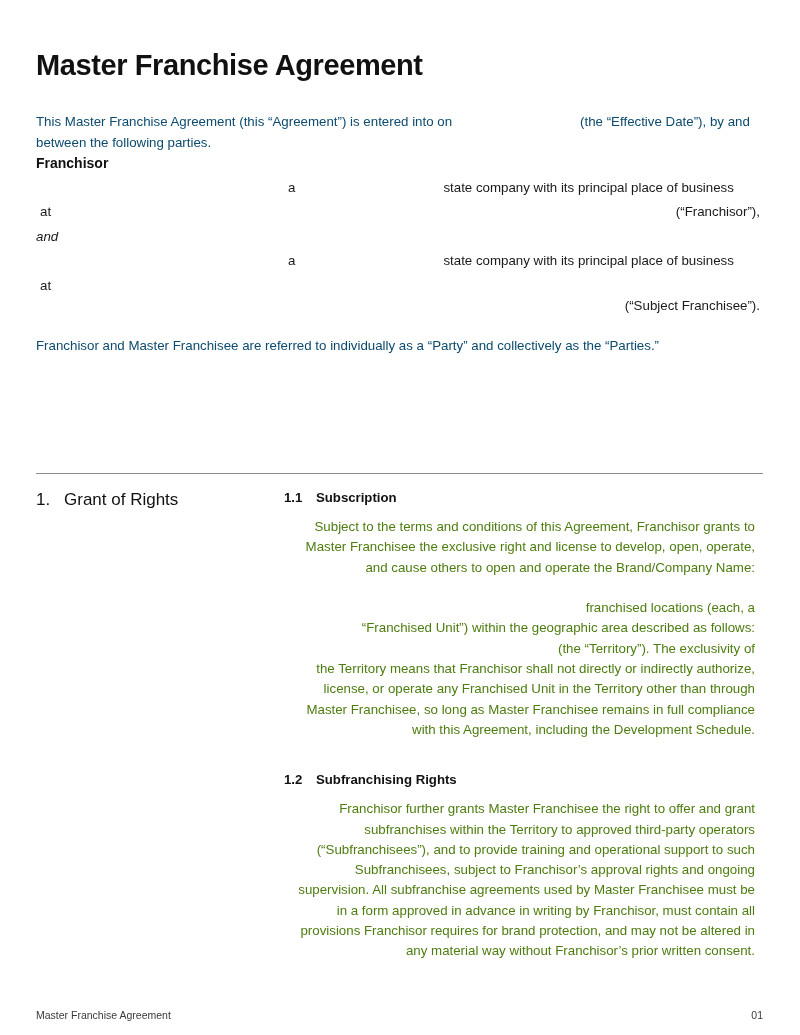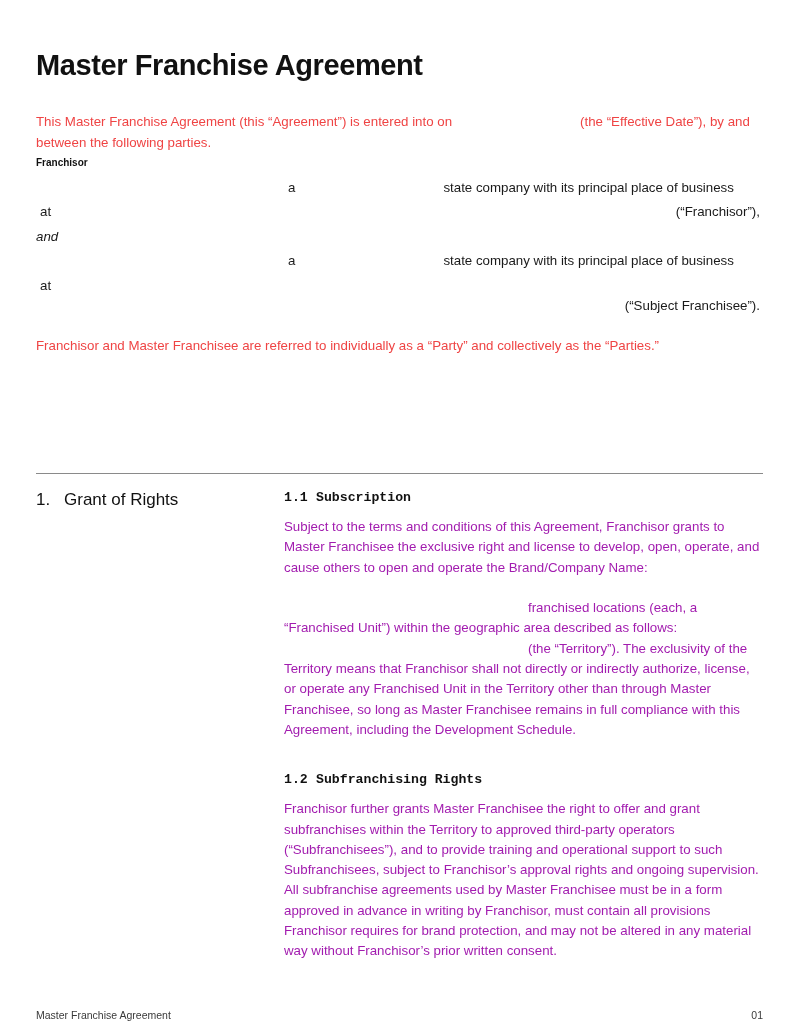--- a/index.html
+++ b/index.html
@@ -39,28 +39,28 @@
   
   .intro-block {
     position: absolute;
     left: 36px;
     top: 112px;
     width: 728px;
   }
   .para {
     font-size: 13.3px;
     line-height: 20.5px;
-    color: #ef4444;
+    color: #0c4a6e;
     margin: 0;
   }
   .para-gap {
     margin-top: 19px;
   }
   .label-bold {
-    font-size: 10px;
+    font-size: 14px;
     line-height: 20.5px;
     font-weight: 700;
     color: #111111;
     margin: 0;
   }
   .label-italic {
     font-size: 13.3px;
     line-height: 20.5px;
     font-style: italic;
     color: #1a1a1a;
@@ -135,31 +135,31 @@
     flex: 1 1 auto;
     width: 479px;
   }
   .sub-head {
     font-size: 13.2px;
     line-height: 20px;
     font-weight: 700;
     color: #111111;
     margin: 0 0 9px 0;
     display: flex;
-    font-family: Liberation Mono, monospace;
   }
   .sub-head .sub-num {
     width: 32px;
     flex: 0 0 32px;
   }
   .sub-body {
     font-size: 13.3px;
     line-height: 20.3px;
-    color: #a21caf;
-    margin: 0;
+    color: #4d7c0f;
+    margin: 8px;
+    text-align: right;
   }
   .sub-block-gap {
     margin-top: 30px;
   }
 
   
   .footer {
     position: absolute;
     left: 36px;
     top: 1008px;

